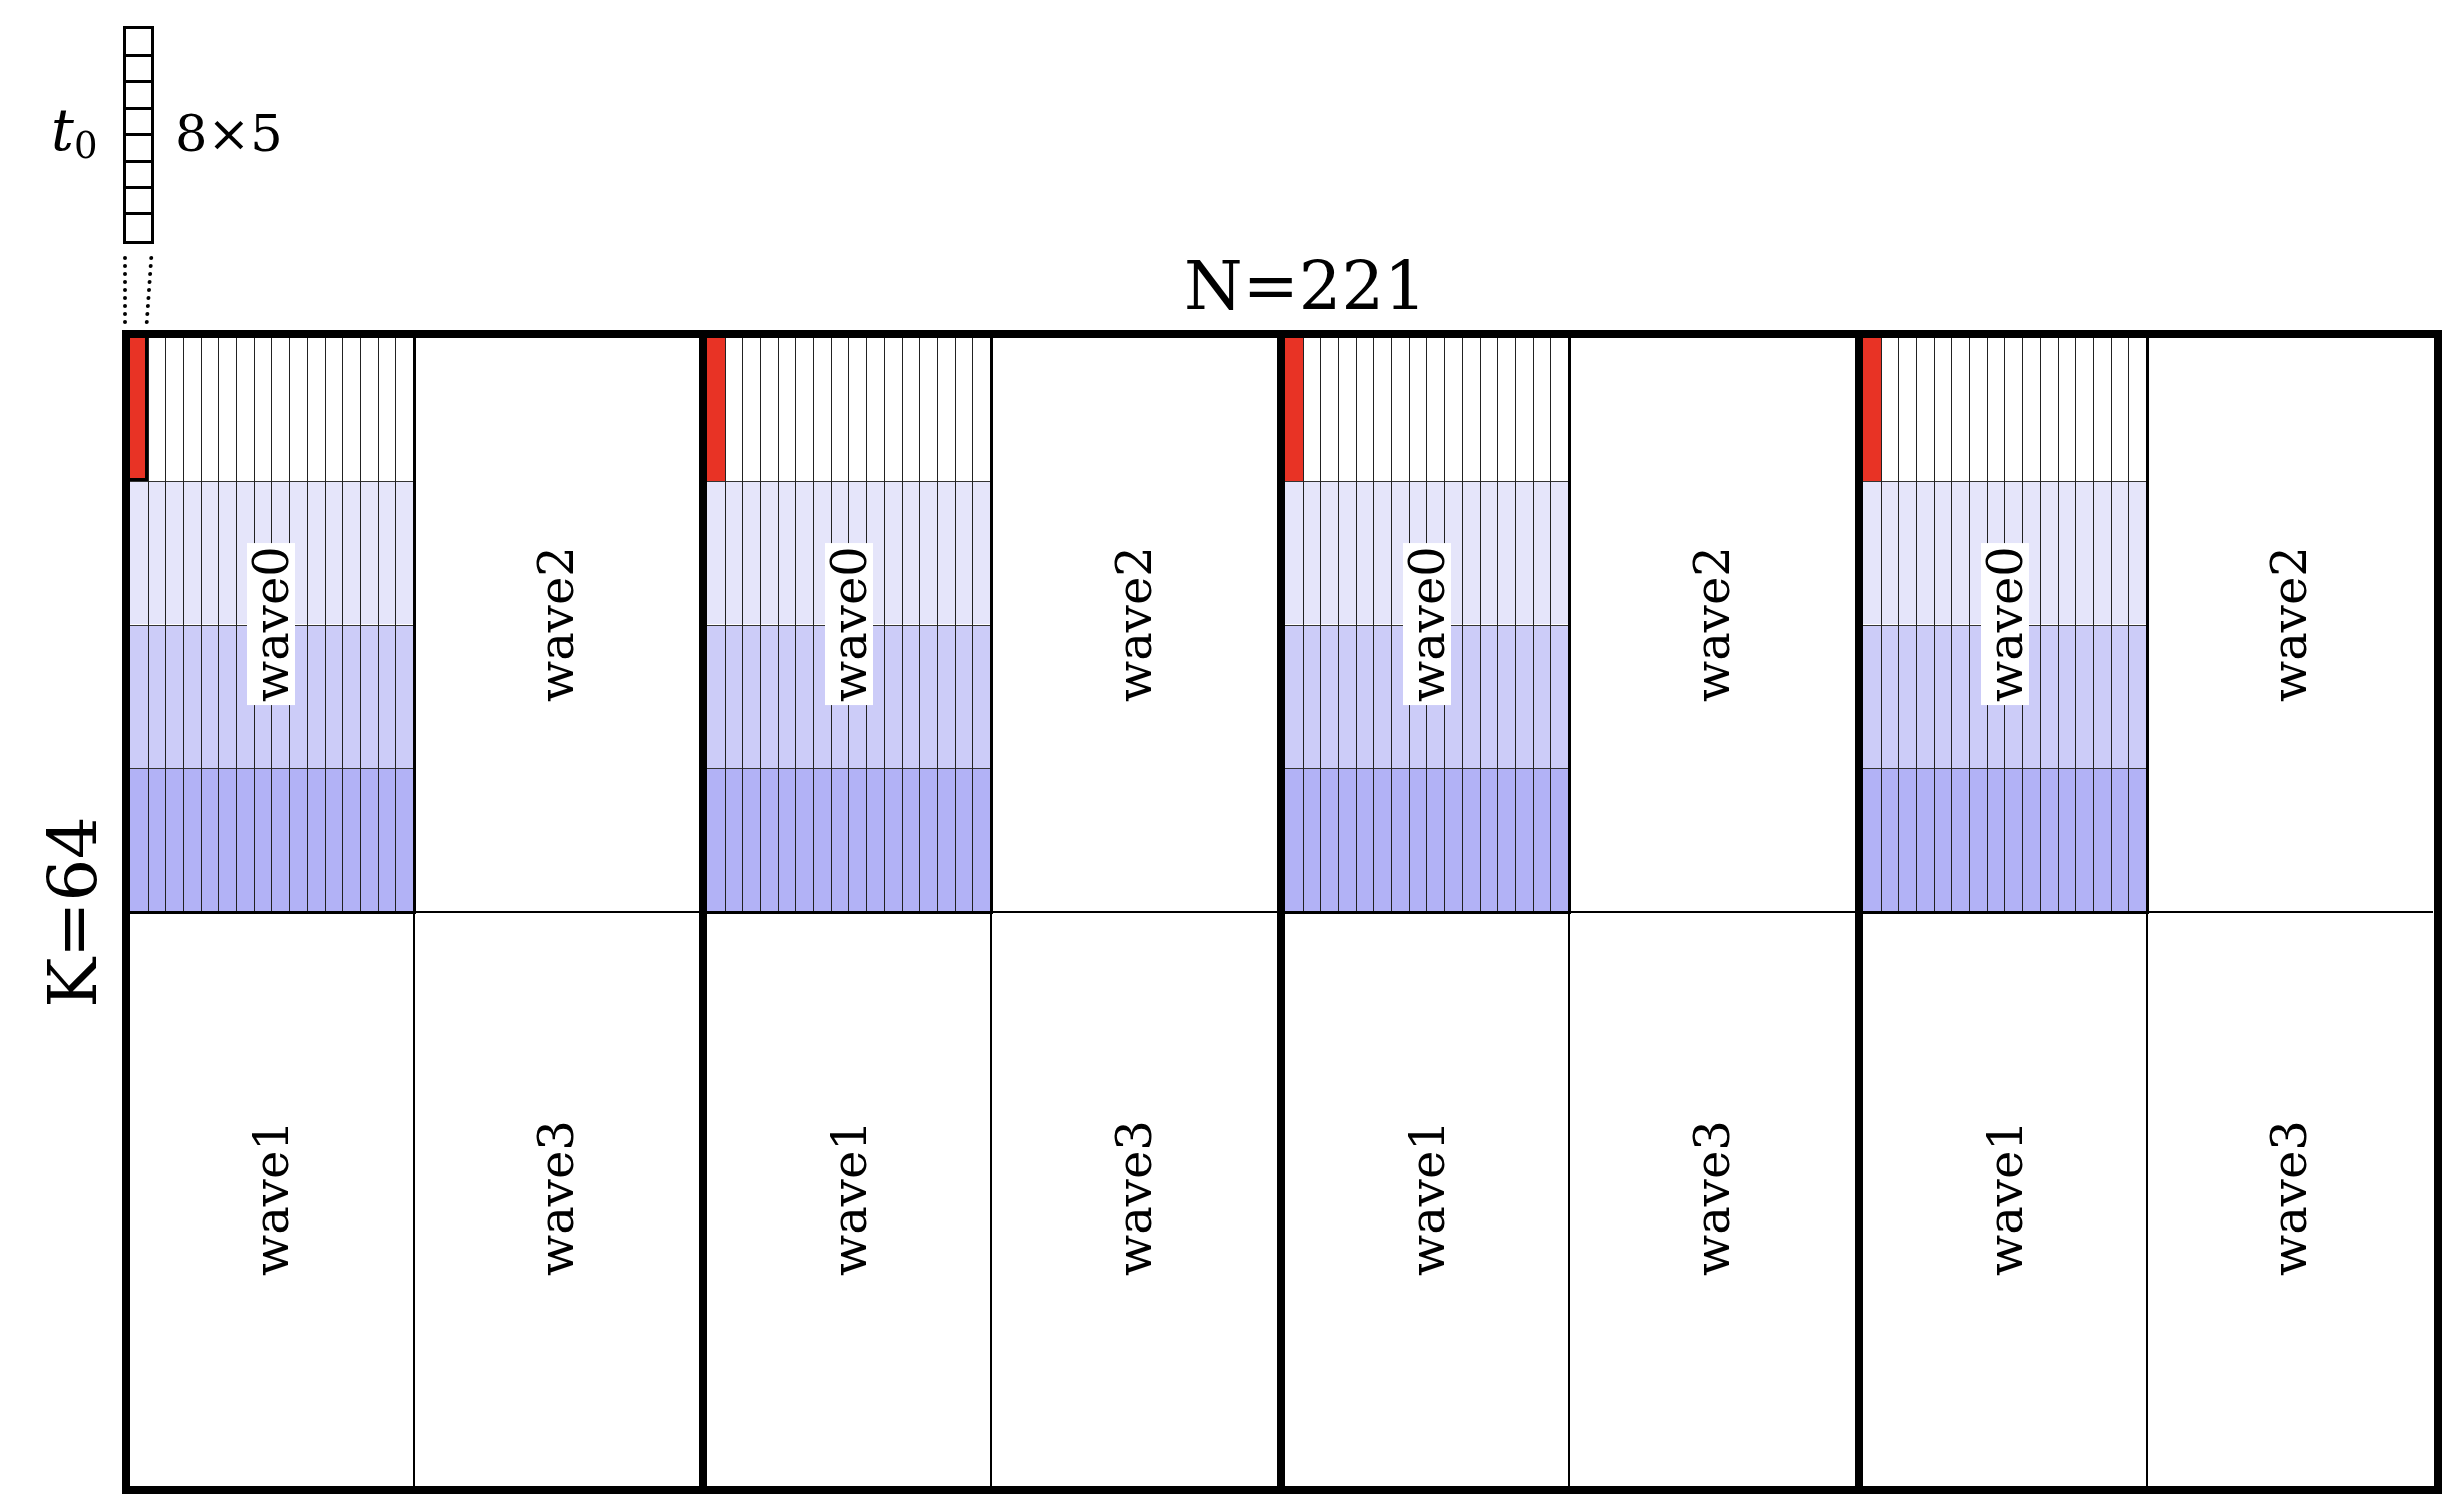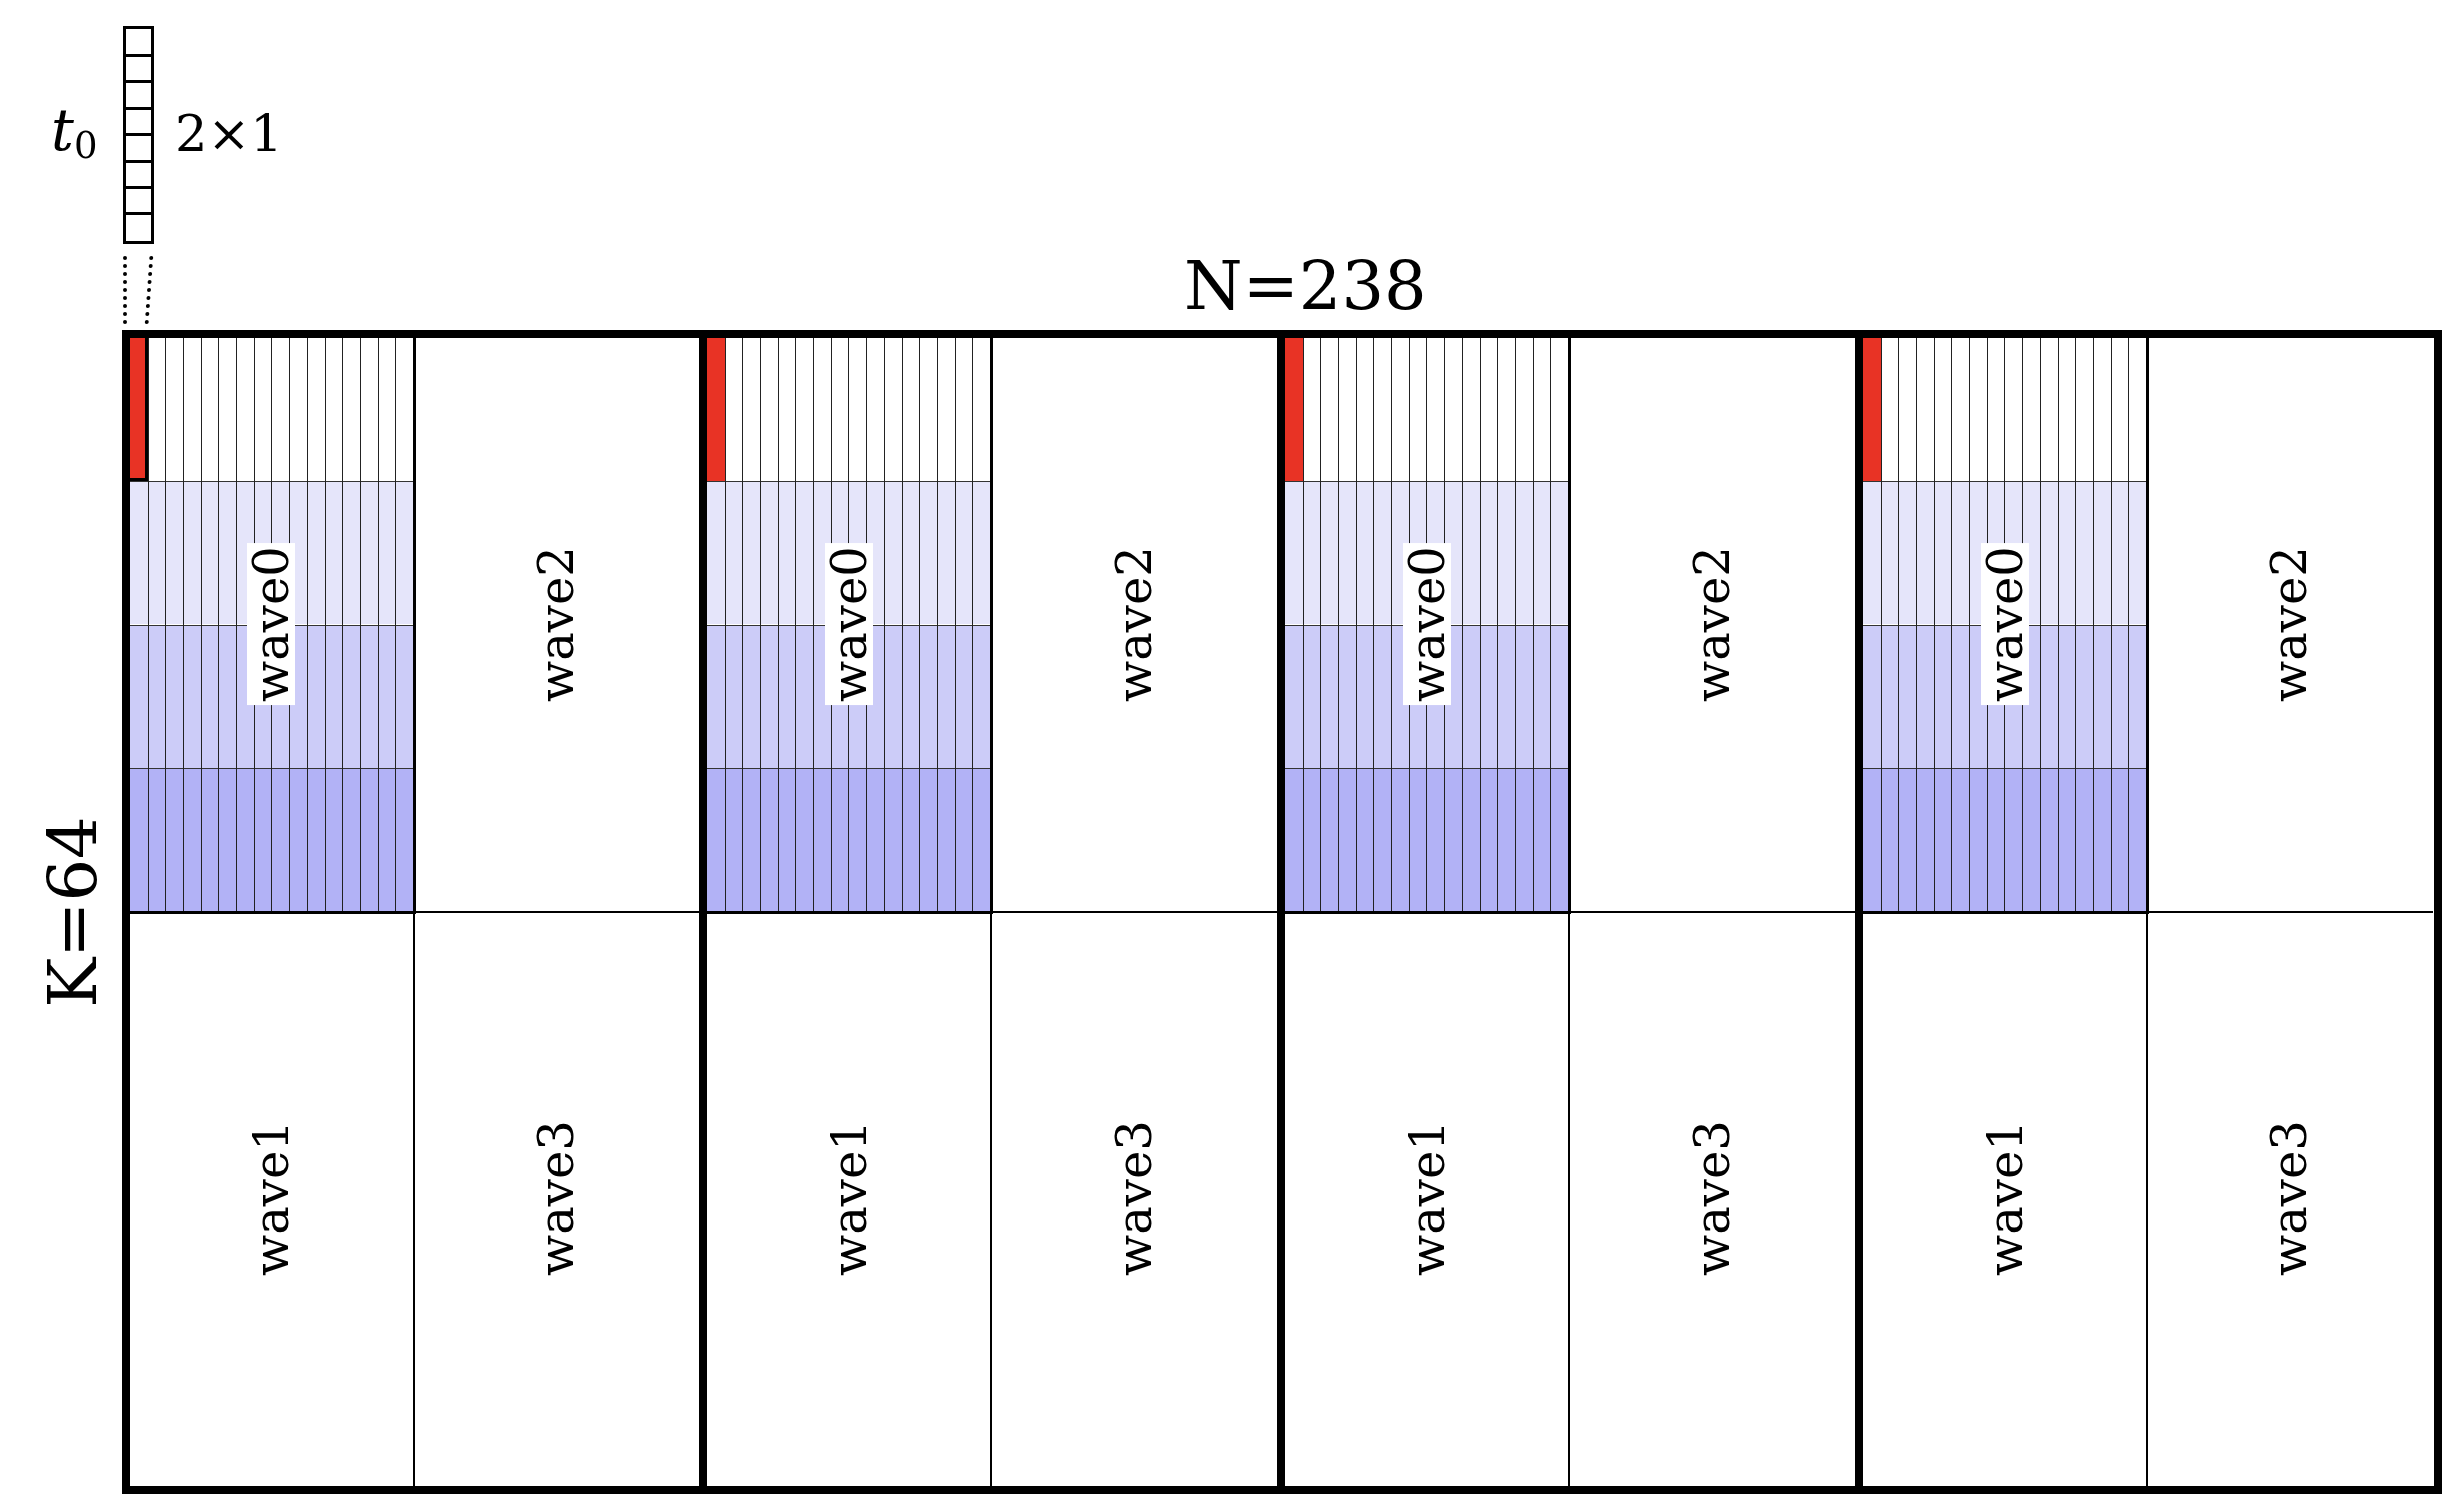--- a/index.html
+++ b/index.html
@@ -31,25 +31,25 @@
 </div>
 <div id="vec-col" class="vec-col" style="left:123px; top:26px; width:31px; height:218px;">
     <div class="vec-cell" style="top: 25px;"></div>
     <div class="vec-cell" style="top: 51px;"></div>
     <div class="vec-cell" style="top: 78px;"></div>
     <div class="vec-cell" style="top: 104px;"></div>
     <div class="vec-cell" style="top: 131px;"></div>
     <div class="vec-cell" style="top: 157px;"></div>
     <div class="vec-cell" style="top: 183px;"></div>
   </div>
-<div class="label" style="left:175px; top:108px; font-size:51px;">2×1</div>
+<div class="label" style="left:175px; top:108px; font-size:51px;">8×5</div>
 <div class="dot-line" style="left:123px; top:256px; height:68px;"></div>
 <div class="dot-line" style="left:147px; top:256px; height:68px; transform:skewX(-4deg);"></div>
 
-<div class="label" style="left:1184px; top:253px; font-size:67px;">N=238</div>
+<div class="label" style="left:1184px; top:253px; font-size:67px;">N=221</div>
 <div class="label rot" style="left:73px; top:912px; font-size:67px;">K=64</div>
 
 <div id="matrix">
     <div class="outer" style="left: 122px; top: 330px; width: 2320px; height: 1164px;"></div>
     <div class="block" style="left: 130px; top: 338px; width: 570px; height: 1148px;"></div>
     <div class="hline" style="left: 130px; top: 911px; width: 570px;"></div>
     <div class="vline" style="left: 413px; top: 338px; height: 1148px;"></div>
     <div class="tile" style="left: 130px; top: 338px; width: 286px; height: 576px;">
       <div class="band first" style="top: 0px; height: 143px; background: rgb(255, 255, 255);"></div>
       <div class="band" style="top: 143px; height: 143px; background: rgb(229, 229, 250);"></div>

